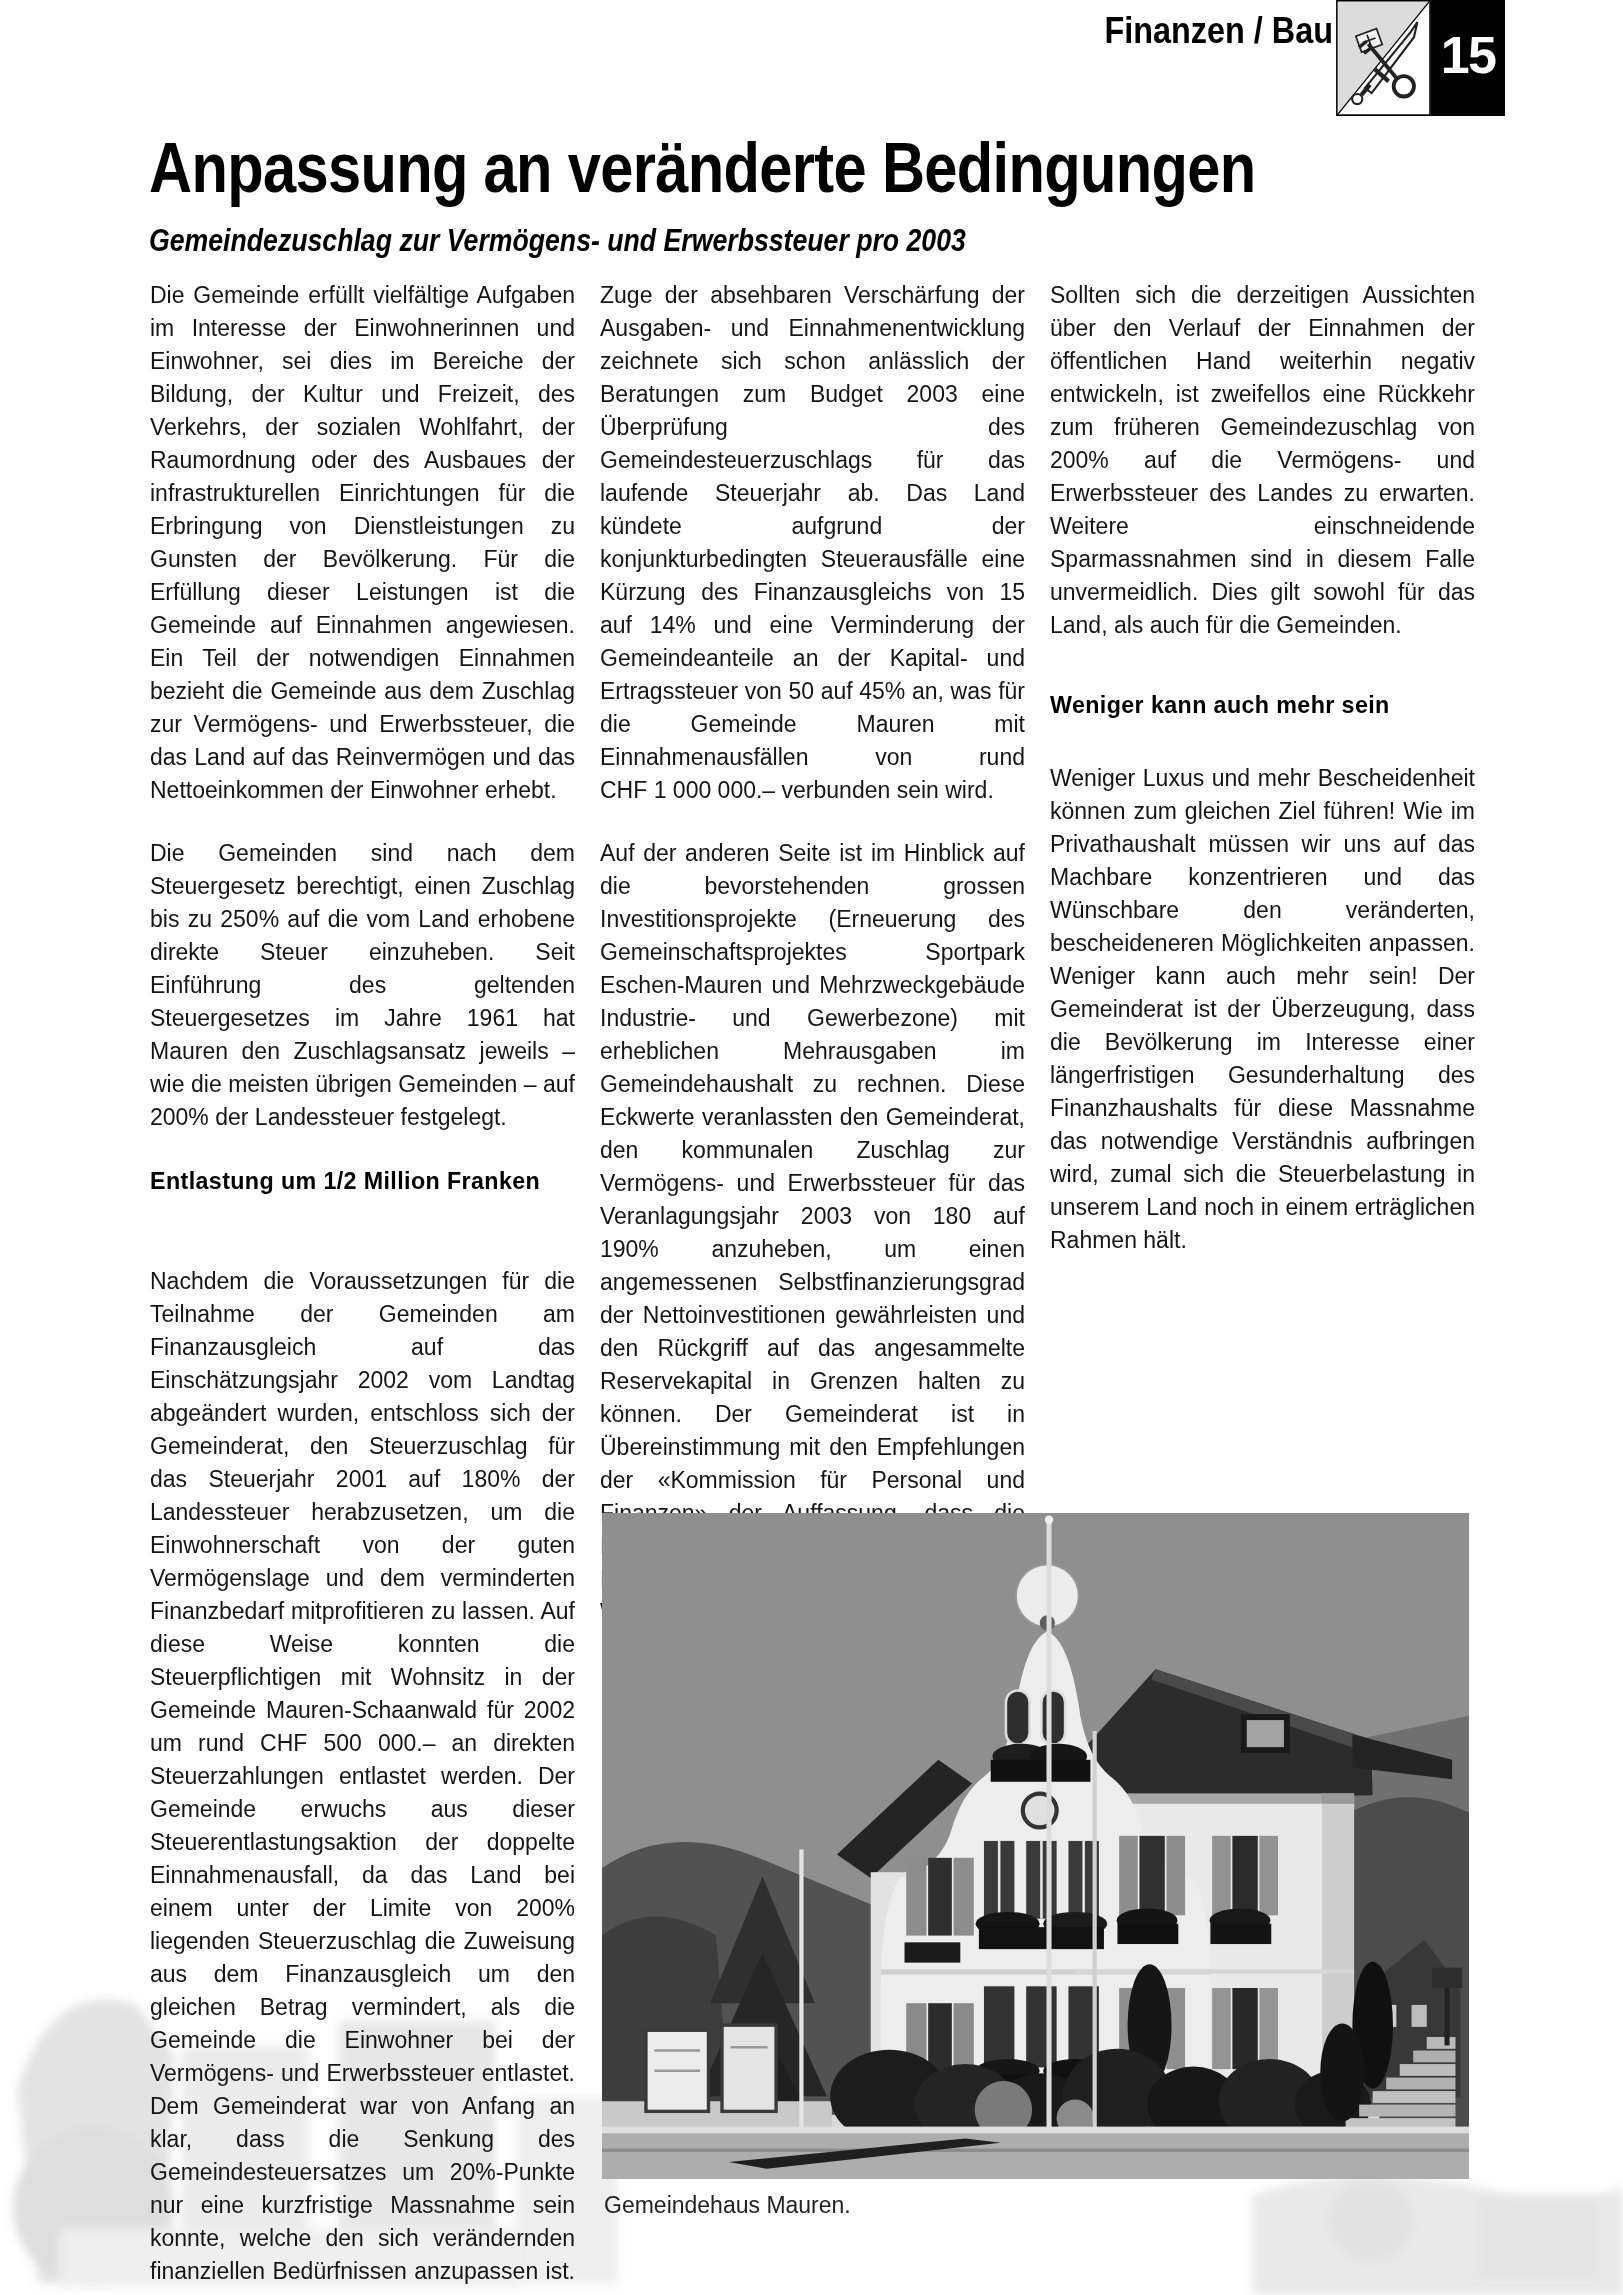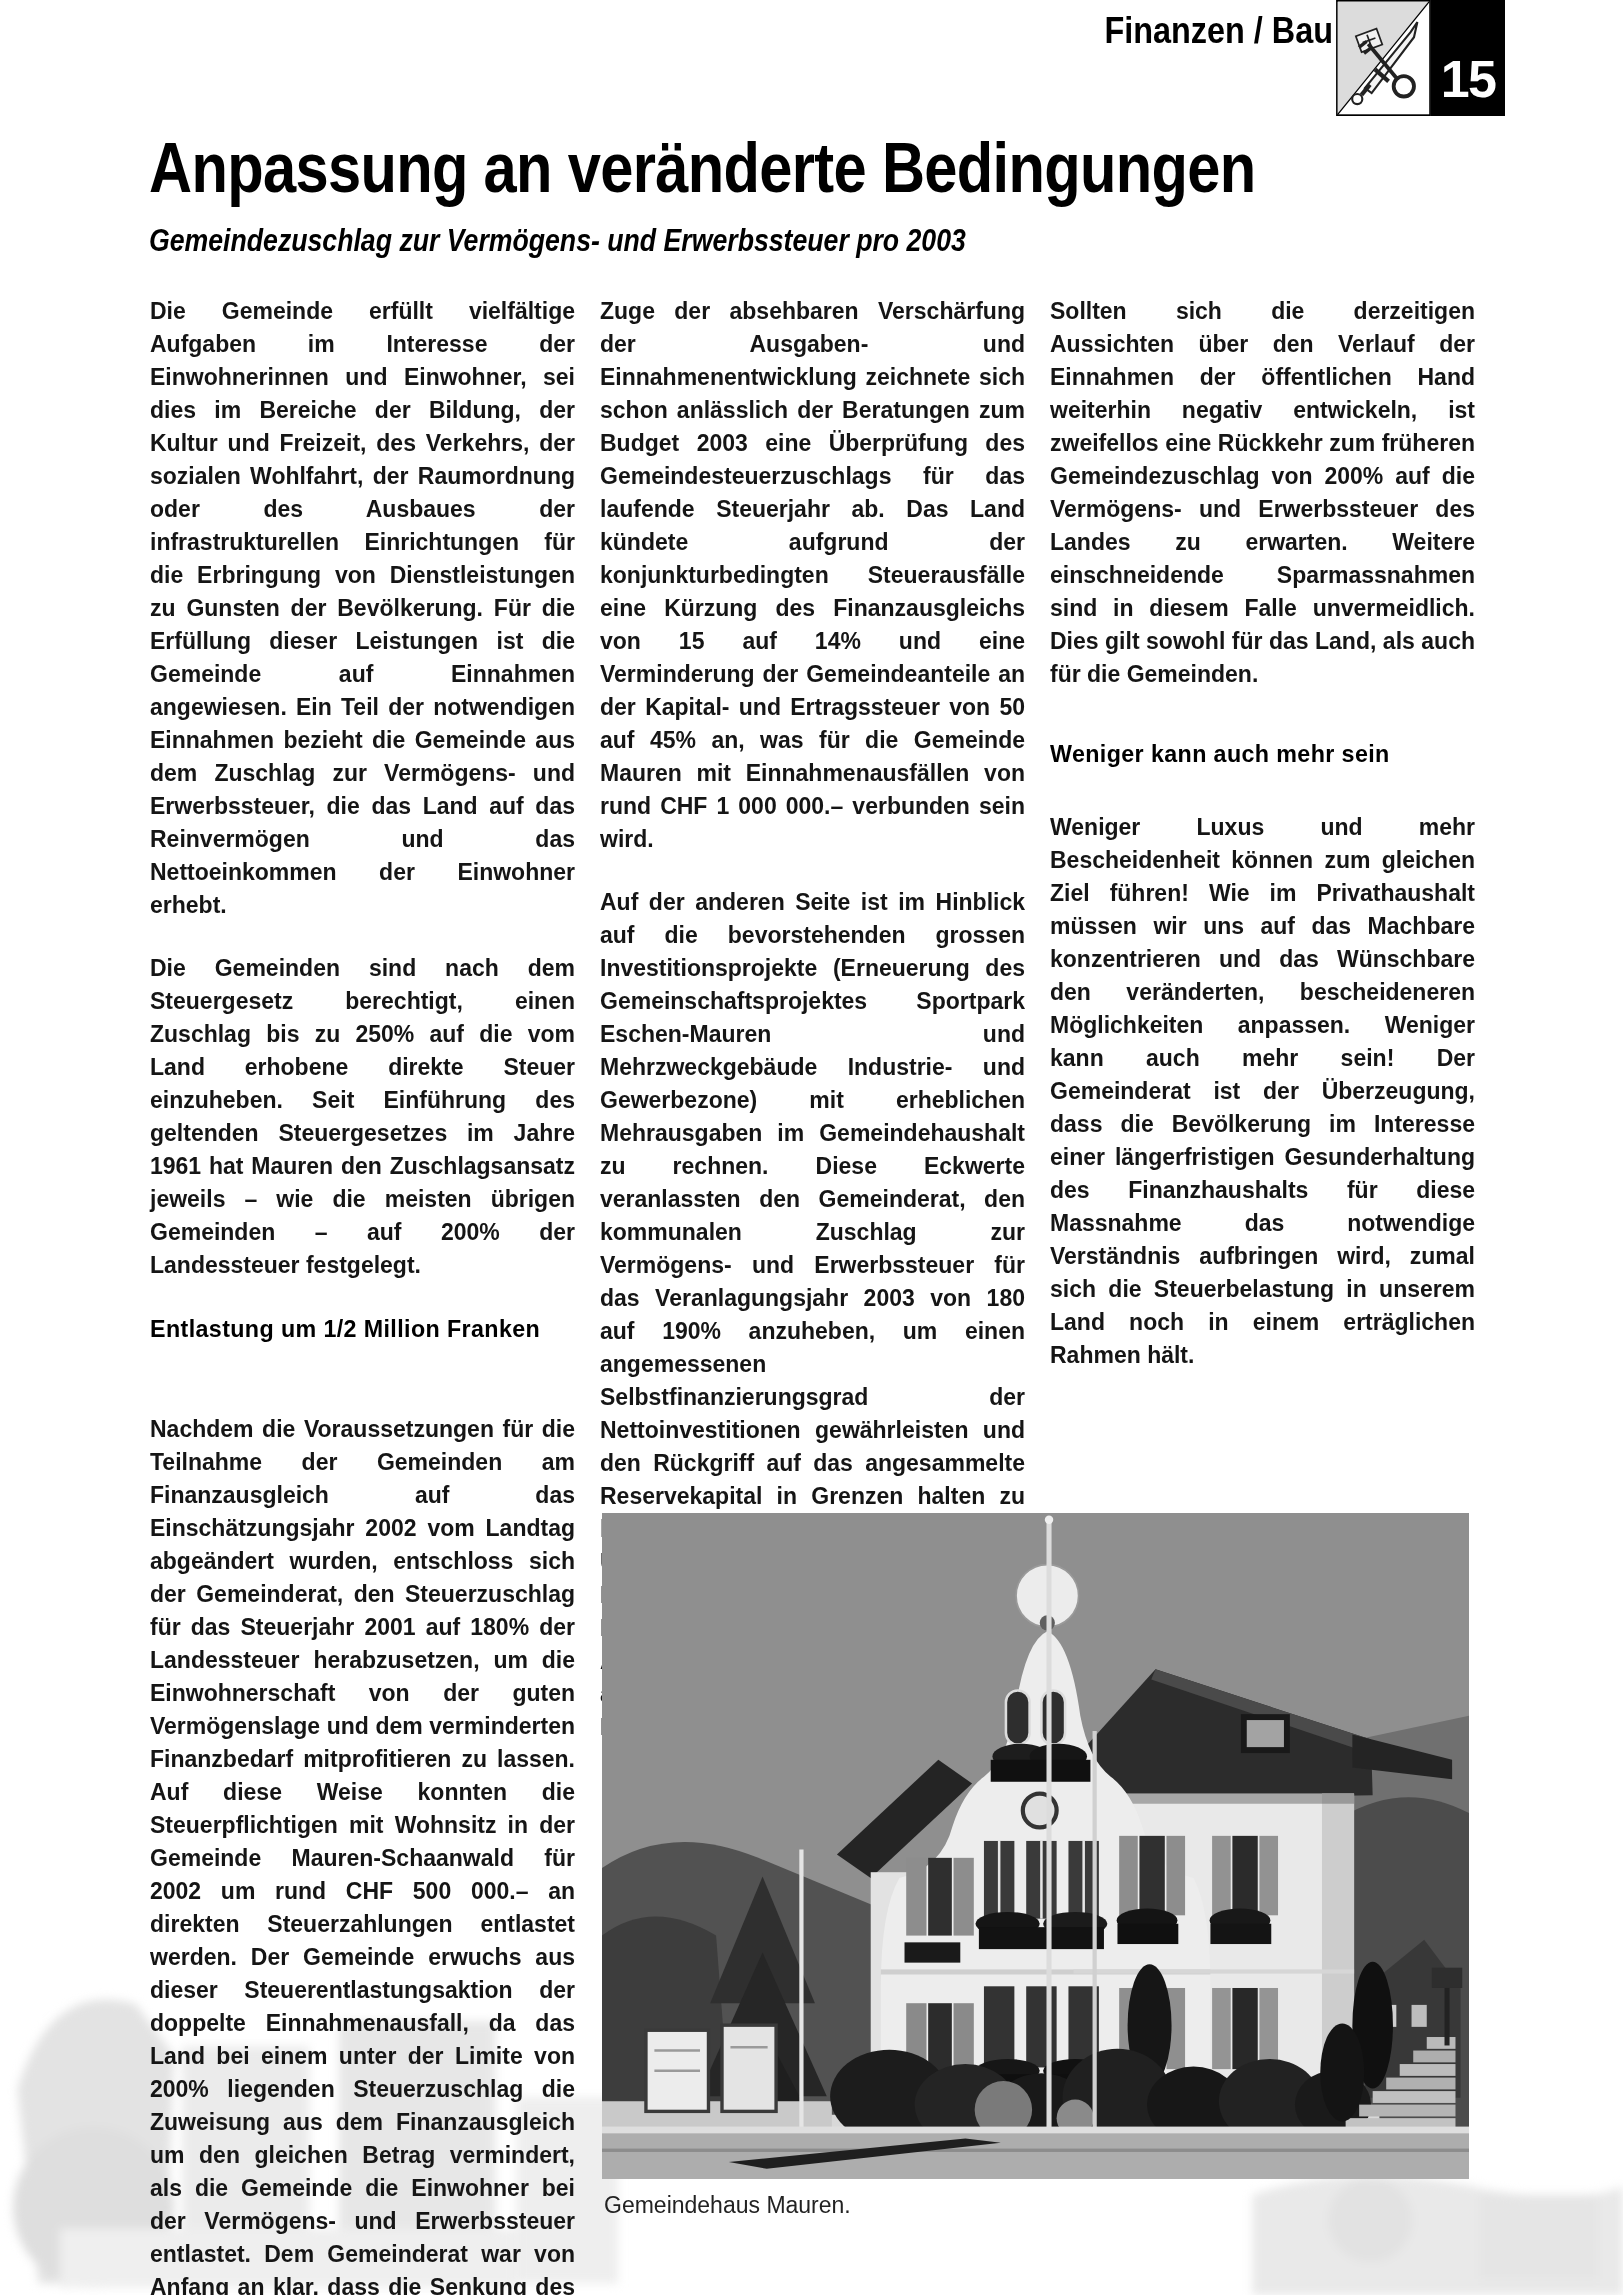--- a/index.html
+++ b/index.html
@@ -10,39 +10,39 @@
   
   .wm{position:absolute;z-index:1;filter:blur(5px);}
   
   .section-label{
     position:absolute;top:10px;right:302px;font-size:36px;font-weight:800;
     white-space:nowrap;transform:scaleX(.9);transform-origin:100% 0;color:#000;z-index:4;
   }
   .crest{position:absolute;top:0;left:1336px;width:95px;height:116px;z-index:4;}
   .pagebox{
     position:absolute;top:0;left:1431px;width:74px;height:116px;background:#000;color:#fff;
-    display:flex;align-items:flex-end;justify-content:center;font-weight:700;font-size:52px;
+    display:flex;align-items:center;justify-content:center;font-weight:700;font-size:52px;
     padding-bottom:6.8px;box-sizing:border-box;z-index:4;letter-spacing:-1.7px;
   }
   
   .title{
     position:absolute;left:149px;top:127px;font-size:71px;font-weight:800;letter-spacing:-0.8px;
     white-space:nowrap;transform:scaleX(.84);transform-origin:0 0;color:#000;z-index:2;
   }
   .subtitle{
     position:absolute;left:149px;top:223px;font-size:31px;font-weight:700;font-style:italic;
     white-space:nowrap;transform:scaleX(.86);transform-origin:0 0;color:#000;z-index:2;
   }
   
   .columns{
     position:absolute;left:150px;top:279px;width:1325px;z-index:2;
     display:grid;grid-template-columns:1fr 1fr 1fr;column-gap:25px;
   }
   .col{font-size:23px;line-height:33px;text-align:justify;hyphens:auto;color:#151515;}
-  .para{margin:16px 0 30px 0;font-weight:bold;}
+  .para{margin:0 0 30px 0;}
   .para:last-child{margin-bottom:0;}
   .subhead{
     font-size:24.5px;font-weight:800;letter-spacing:0.4px;text-align:left;color:#000;
     transform:scaleX(.95);transform-origin:0 0;white-space:nowrap;
   }
   .subhead.s1{margin:10px 0 68px 0;}
   .subhead.s3{margin:46px 0 41px 0;}
   
   .photo-figure{position:absolute;left:602px;top:1513px;width:867px;height:666px;z-index:3;}
   .photo-figure svg{display:block;width:100%;height:100%;}

